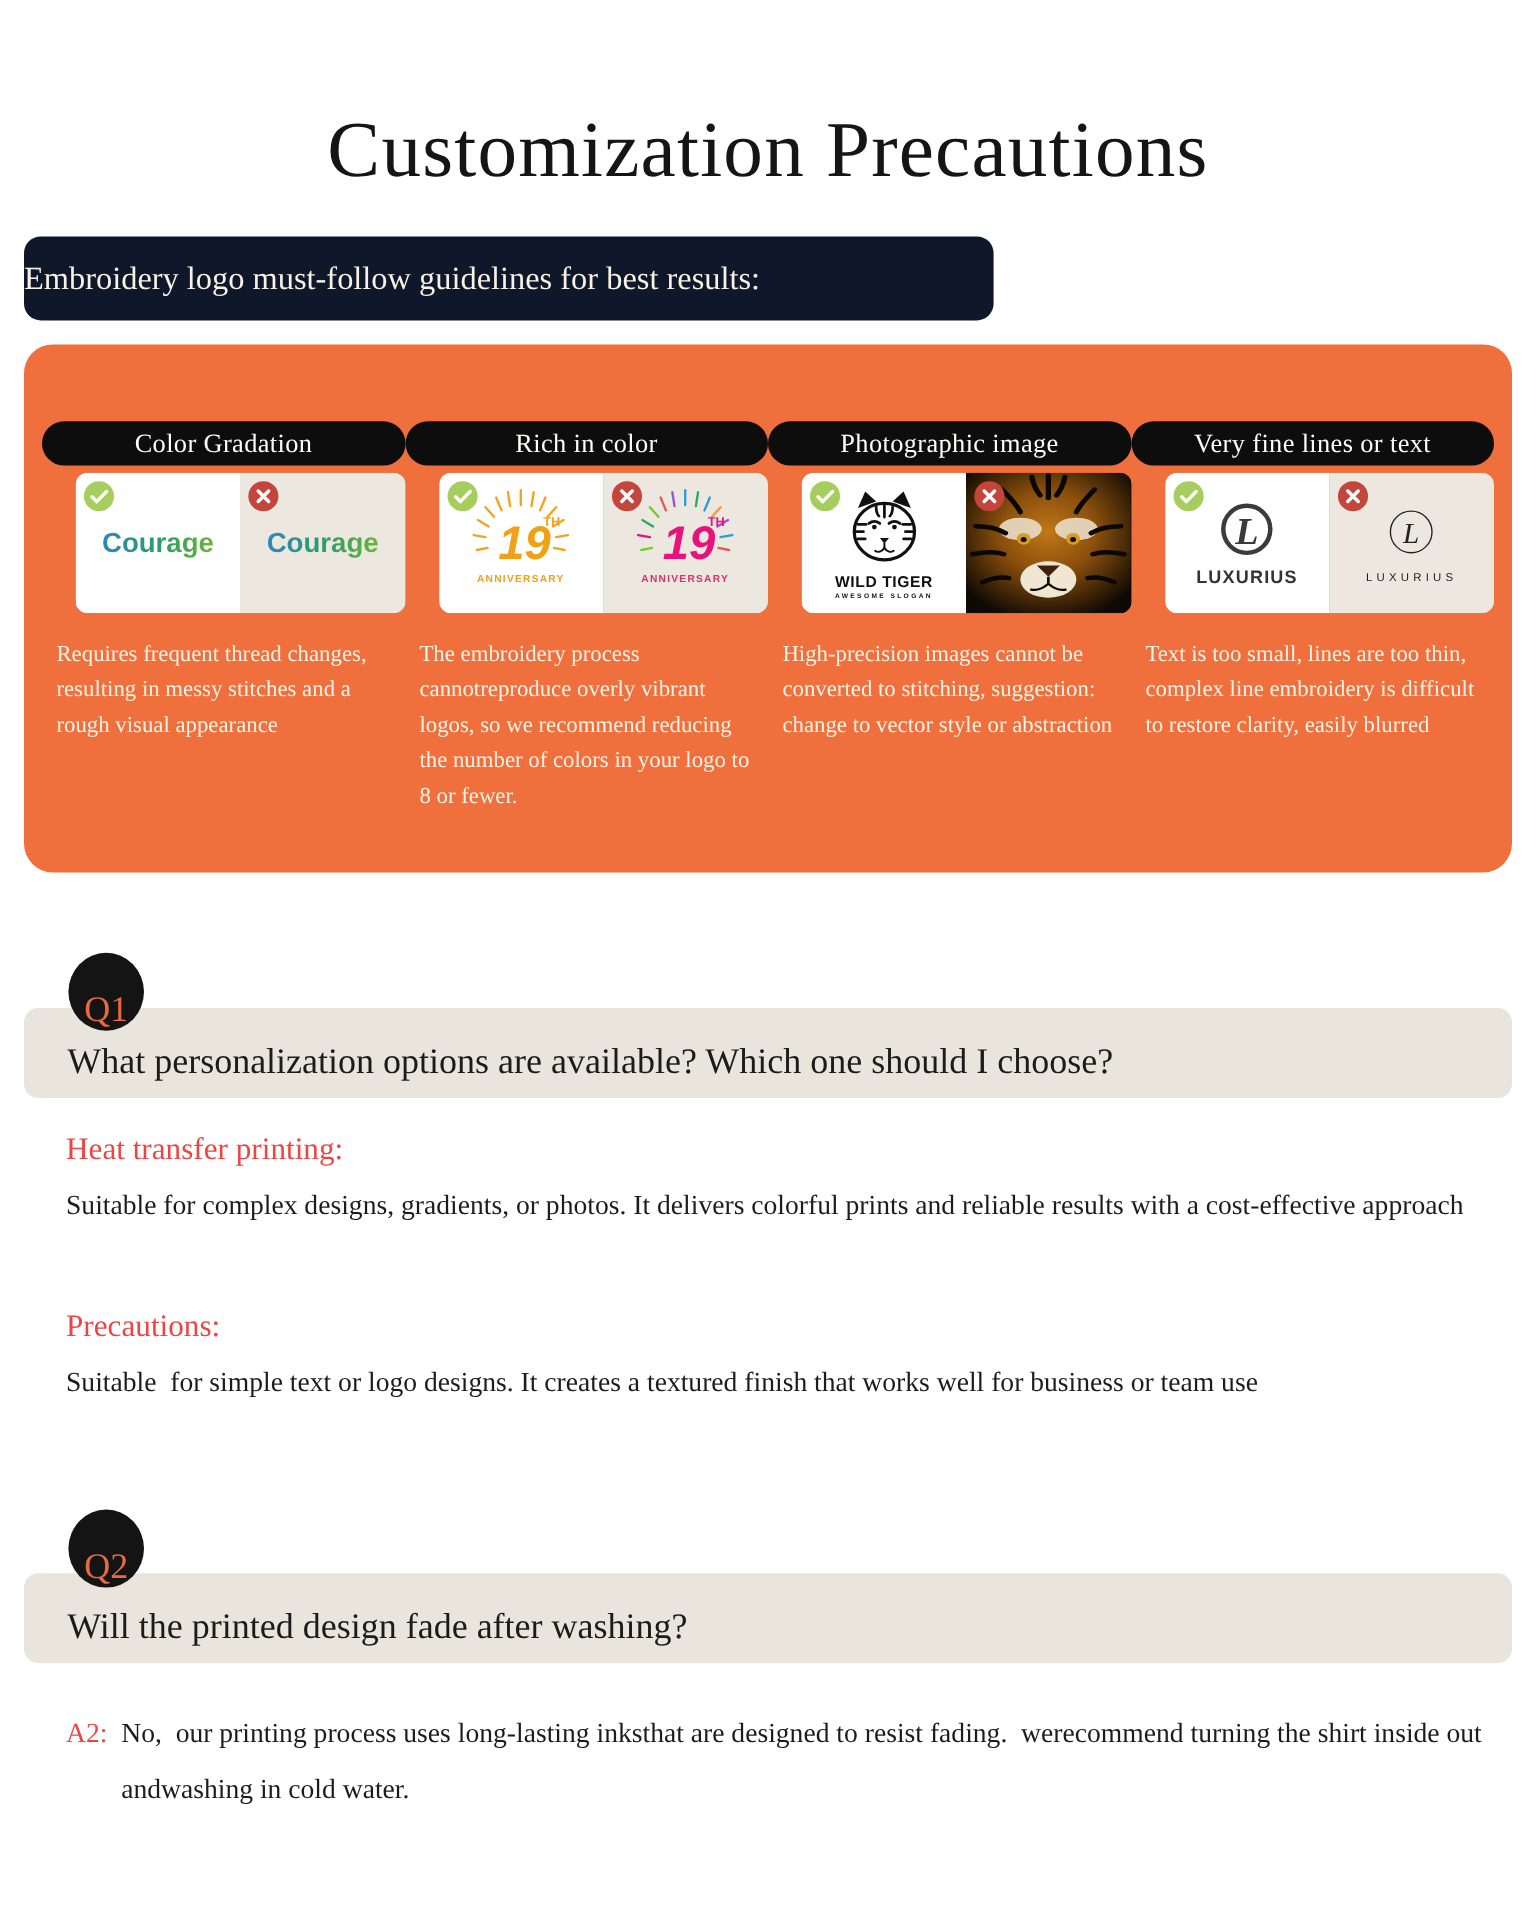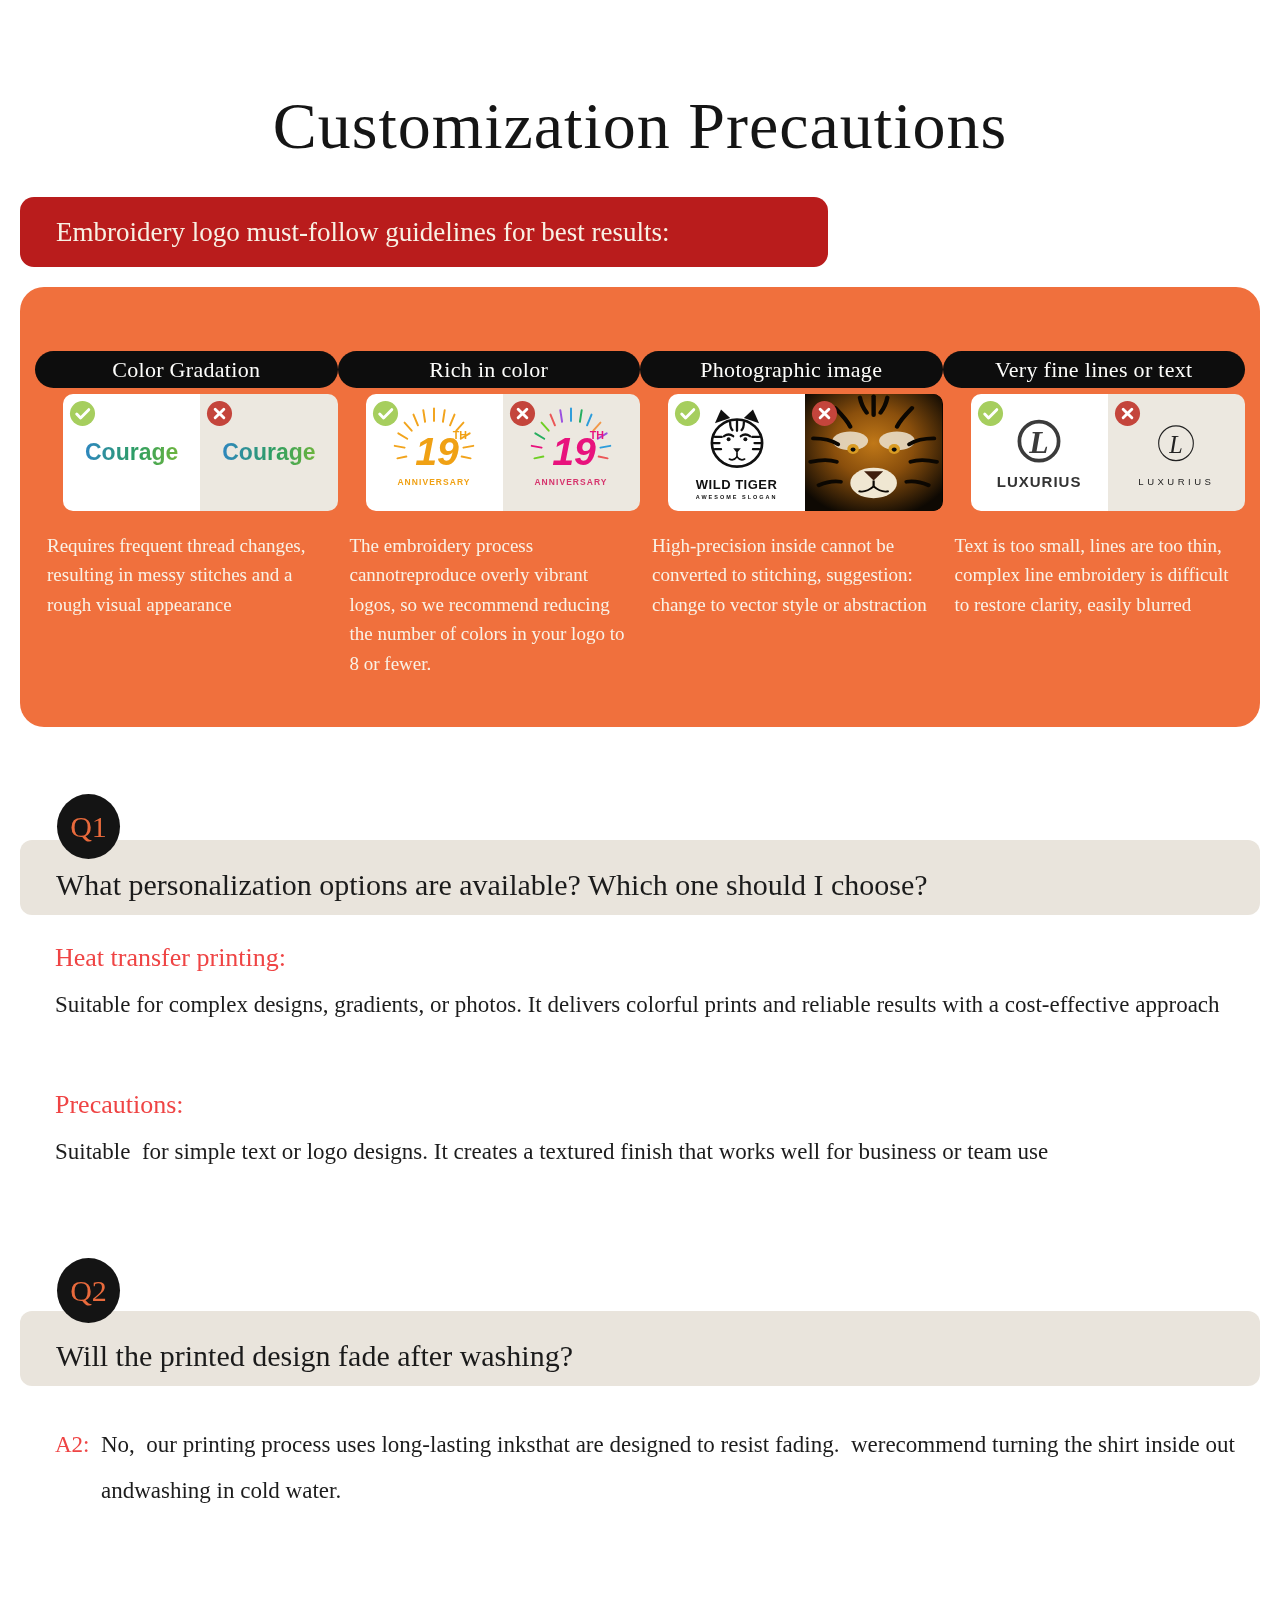--- a/index.html
+++ b/index.html
@@ -2,23 +2,23 @@
 <html><head>
 <meta charset="utf-8">
 <style>
   html,body{margin:0;padding:0;background:#ffffff;}
   .page{position:relative;width:1280px;height:1600px;background:#ffffff;overflow:hidden;
         font-family:"Liberation Serif","DejaVu Serif",serif;color:#1c1c1c;}
 
   .title{position:absolute;top:44px;left:0;width:100%;text-align:center;
          font-size:66px;font-weight:500;letter-spacing:1px;color:#151515;}
 
-  .banner{position:absolute;left:20px;top:197px;width:808px;height:70px;background:#b91c1c;
+  .banner{position:absolute;left:20px;top:197px;width:808px;height:70px;background:#0f172a;
           border-radius:14px;display:flex;align-items:center;box-sizing:border-box;
-          padding-left:36px;color:#F8F1E4;font-size:27px;}
+          color:#F8F1E4;font-size:27px;}
 
   .panel{position:absolute;left:20px;top:287px;width:1240px;height:440px;background:#F0703D;border-radius:24px;}
   .cols{position:absolute;left:15px;right:15px;top:64px;display:flex;}
   .col{flex:1;min-width:0;}
   .pill{height:37px;border-radius:19px;background:#0D0D0D;color:#FDFDFB;display:flex;
         align-items:center;justify-content:center;font-size:22px;letter-spacing:.3px;}
   .pair{margin-top:6px;height:117px;display:flex;border-radius:10px;overflow:hidden;margin-left:28px;}
   .half{position:relative;flex:1;min-width:0;display:flex;flex-direction:column;
         align-items:center;justify-content:center;}
   .half.good{background:#FFFFFF;}
@@ -44,21 +44,21 @@
   .wt-title{font:700 13px "Liberation Sans","DejaVu Sans",sans-serif;letter-spacing:.5px;color:#101010;margin-top:2px;}
   .wt-slogan{font:700 5.5px "Liberation Sans","DejaVu Sans",sans-serif;letter-spacing:2px;color:#101010;margin-top:2px;}
   .tiger-photo{position:absolute;inset:0;width:100%;height:100%;}
 
   .lux-mono-good{width:56px;height:56px;}
   .lux-mono-bad{width:52px;height:52px;}
   .lux-word-good{font:700 15px "Liberation Sans","DejaVu Sans",sans-serif;letter-spacing:1px;color:#333;margin-top:2px;}
   .lux-word-bad{font:400 9.5px "Liberation Sans","DejaVu Sans",sans-serif;letter-spacing:3.5px;color:#1E1E1E;margin-top:5px;}
 
   .qbadge{position:absolute;width:63px;height:65px;border-radius:50%;background:#141414;
-          display:flex;align-items:center;justify-content:center;color:#E96A3C;font-size:30px;z-index:3;}
+          display:flex;align-items:flex-end;justify-content:center;color:#E96A3C;font-size:30px;z-index:3;}
   .qbadge.q1{left:57px;top:794px;}
   .qbadge.q2{left:57px;top:1258px;}
   .qbar{position:absolute;left:20px;width:1240px;height:75px;background:#E9E4DC;border-radius:12px;
         box-sizing:border-box;display:flex;align-items:flex-end;padding:0 10px 13px 36px;
         font-size:30px;color:#1B1B1B;}
   .qbar.q1{top:840px;}
   .qbar.q2{top:1311px;}
 
   .ans-label{position:absolute;left:55px;color:#ef4444;font-size:26px;}
   .ans-label.l1{top:943px;}
@@ -238,21 +238,21 @@
                   <path d="M50 79c-4 4-8 5-11 4"></path>
                   <path d="M50 79c4 4 8 5 11 4"></path>
               </g>
             </svg>
             <svg class="mark" viewBox="0 0 28 28">
                 <circle cx="14" cy="14" r="13" fill="#C4453C"></circle>
                 <path d="M9.5 9.5l9 9m0-9l-9 9" stroke="#FFF" stroke-width="3" stroke-linecap="round"></path>
               </svg>
           </div>
         </div>
-        <p class="desc">High-precision inside cannot be converted to stitching, suggestion: change to vector style or abstraction</p>
+        <p class="desc">High-precision images cannot be converted to stitching, suggestion: change to vector style or abstraction</p>
       </div>
 
       <div class="col">
         <div class="pill">Very fine lines or text</div>
         <div class="pair">
           <div class="half good">
             <svg class="mark" viewBox="0 0 28 28">
                 <circle cx="14" cy="14" r="13" fill="#A6CE5E"></circle>
                 <path d="M8 14.5l4 4.2L20.5 10" fill="none" stroke="#FFF" stroke-width="3" stroke-linecap="round" stroke-linejoin="round"></path>
               </svg>

